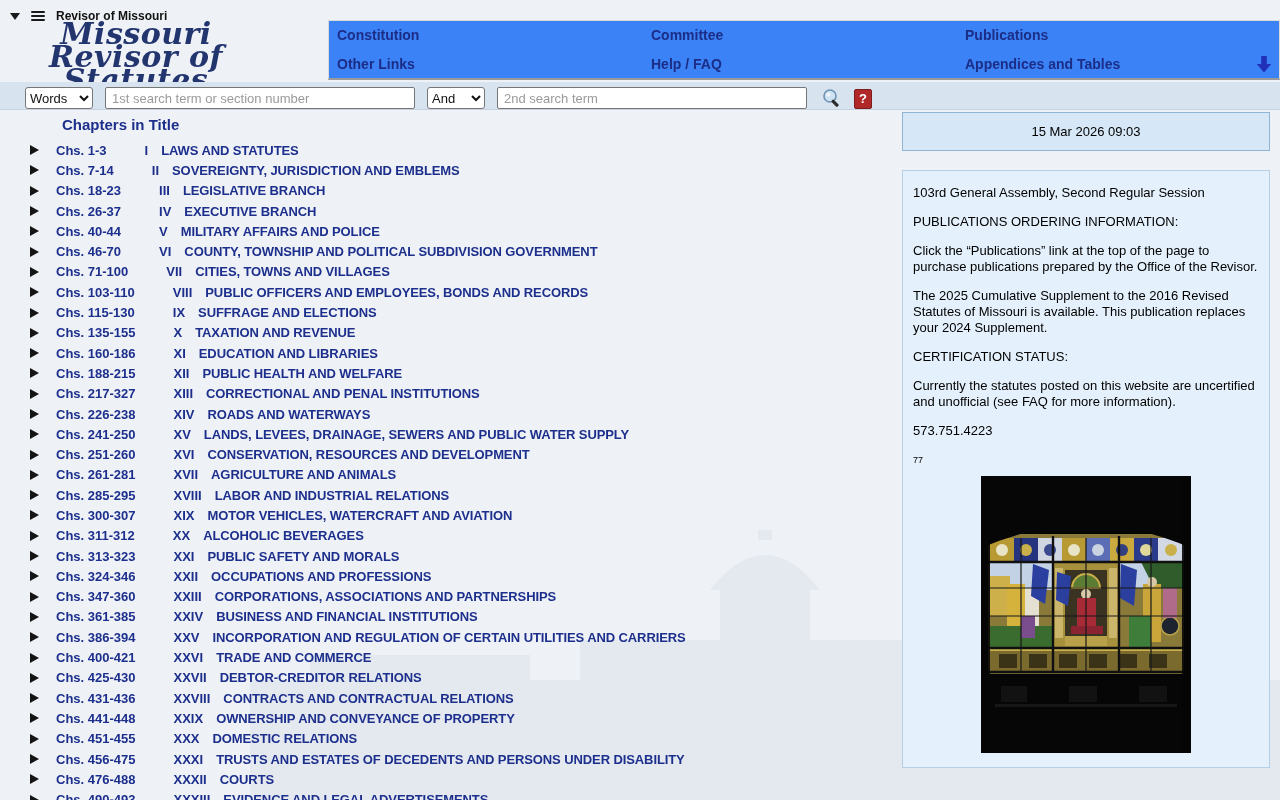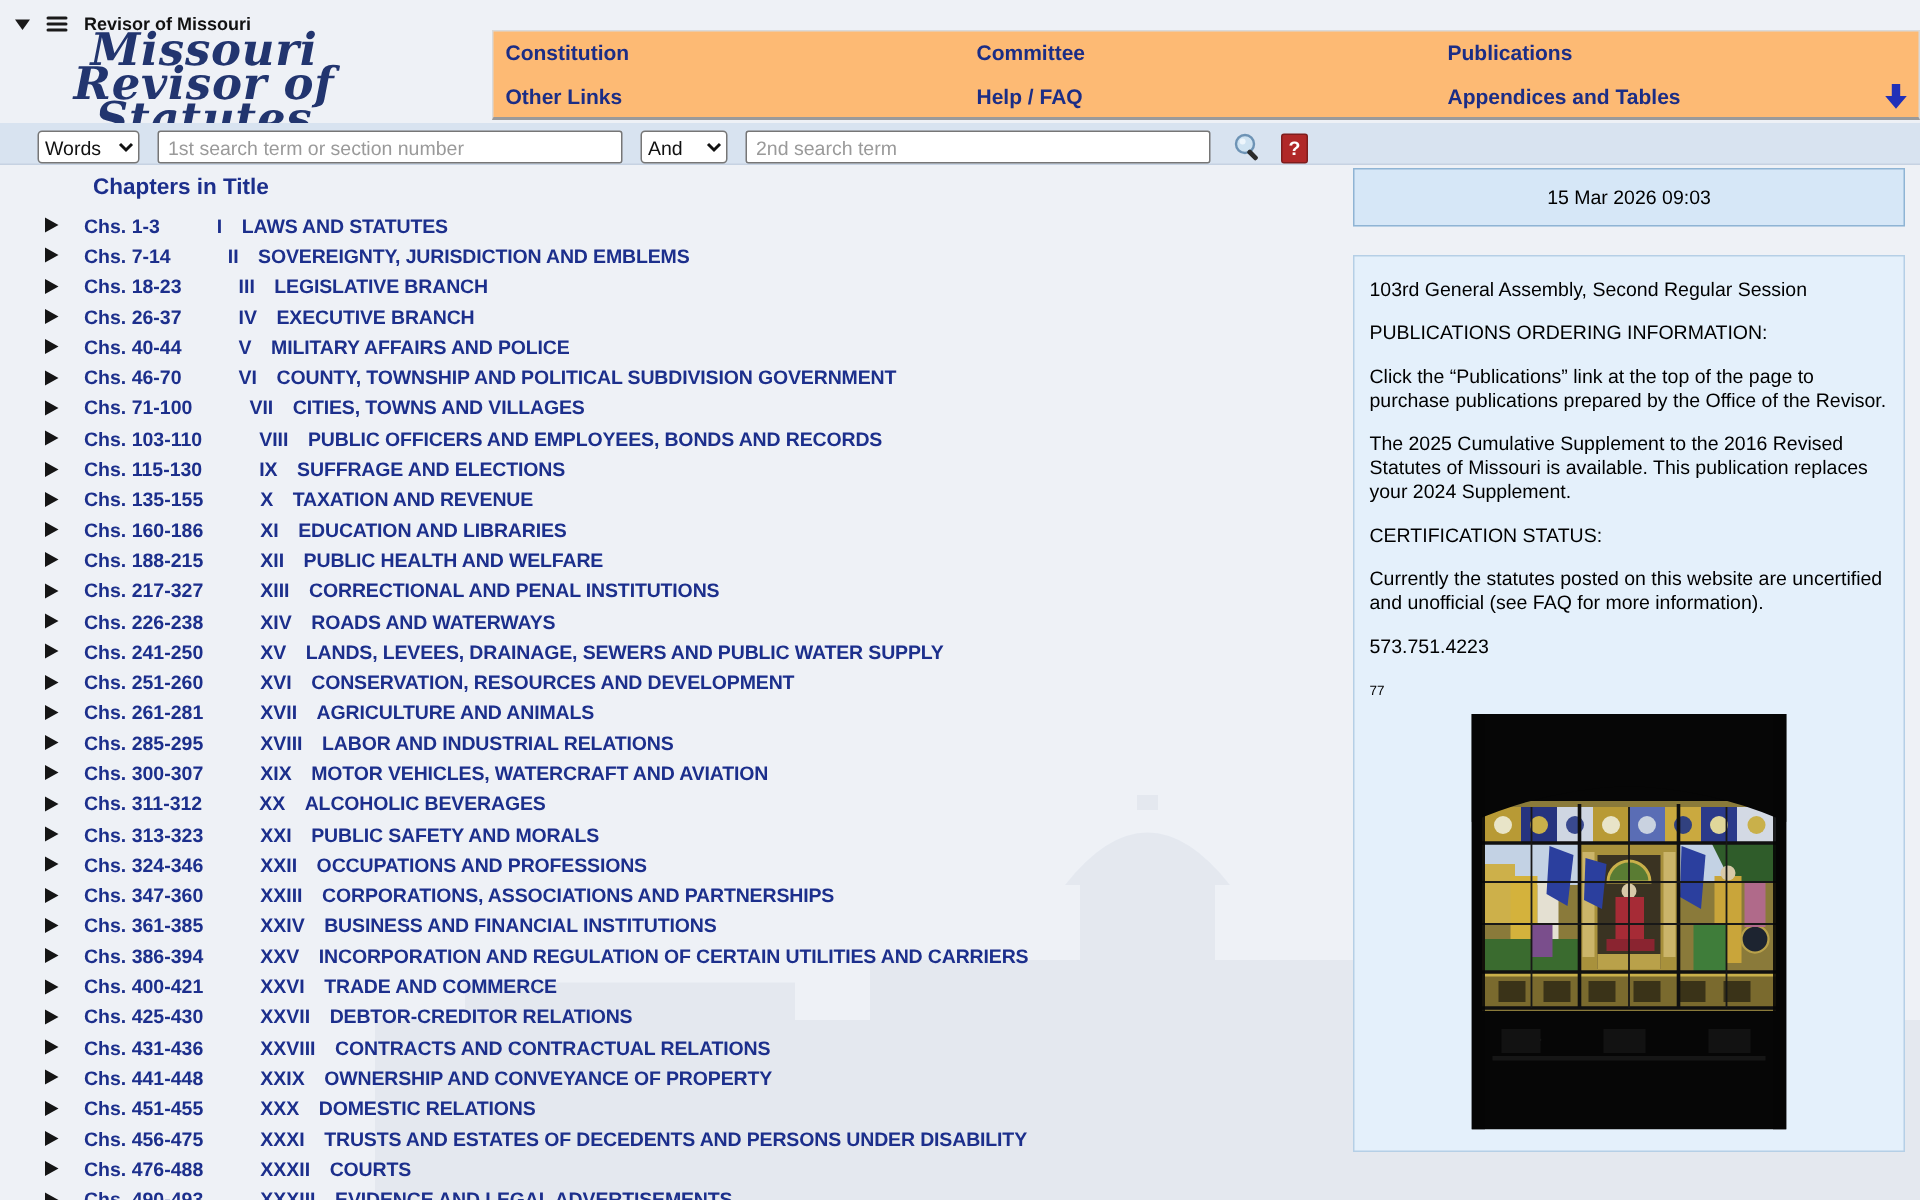--- a/index.html
+++ b/index.html
@@ -20,21 +20,21 @@
   .burger i{display:block;height:2px;background:#1a1a1a;border-radius:1px;}
   .topbar-title{font-size:12px;font-weight:bold;color:#121212;}
 
   
   .logo{position:absolute;left:8px;top:22px;width:256px;text-align:center;
     font-family:"DejaVu Serif",serif;font-style:italic;font-weight:bold;
     color:#22356f;line-height:23px;font-size:30px;letter-spacing:.5px;}
 
   
   .menu{position:absolute;left:328px;top:20px;right:0;height:60px;
-    background:#fdba74;border:1px solid #d9d9d9;border-bottom:2px solid #9a9a9a;box-sizing:border-box;}
+    background:#3b82f6;border:1px solid #d9d9d9;border-bottom:2px solid #9a9a9a;box-sizing:border-box;}
   .menu-grid{display:grid;grid-template-columns:1fr 1fr 1fr;height:100%;align-items:center;padding-left:8px;}
   .menu-item{font-size:14px;font-weight:bold;color:#1b2d86;text-decoration:none;cursor:pointer;}
   .down-arrow{position:absolute;right:7px;bottom:5px;cursor:pointer;line-height:0;}
 
   
   .searchband{position:absolute;top:82px;left:0;right:0;height:28px;background:#d8e3f0;
     border-bottom:1px solid #c6d2e2;display:flex;align-items:flex-end;padding-left:25px;box-sizing:border-box;gap:12px;}
   .searchband select{height:22px;font-size:13px;border:1px solid #767676;border-radius:3px;background:#fff;color:#111;}
   .sel-mode{width:68px;}
   .sel-op{width:58px;}

